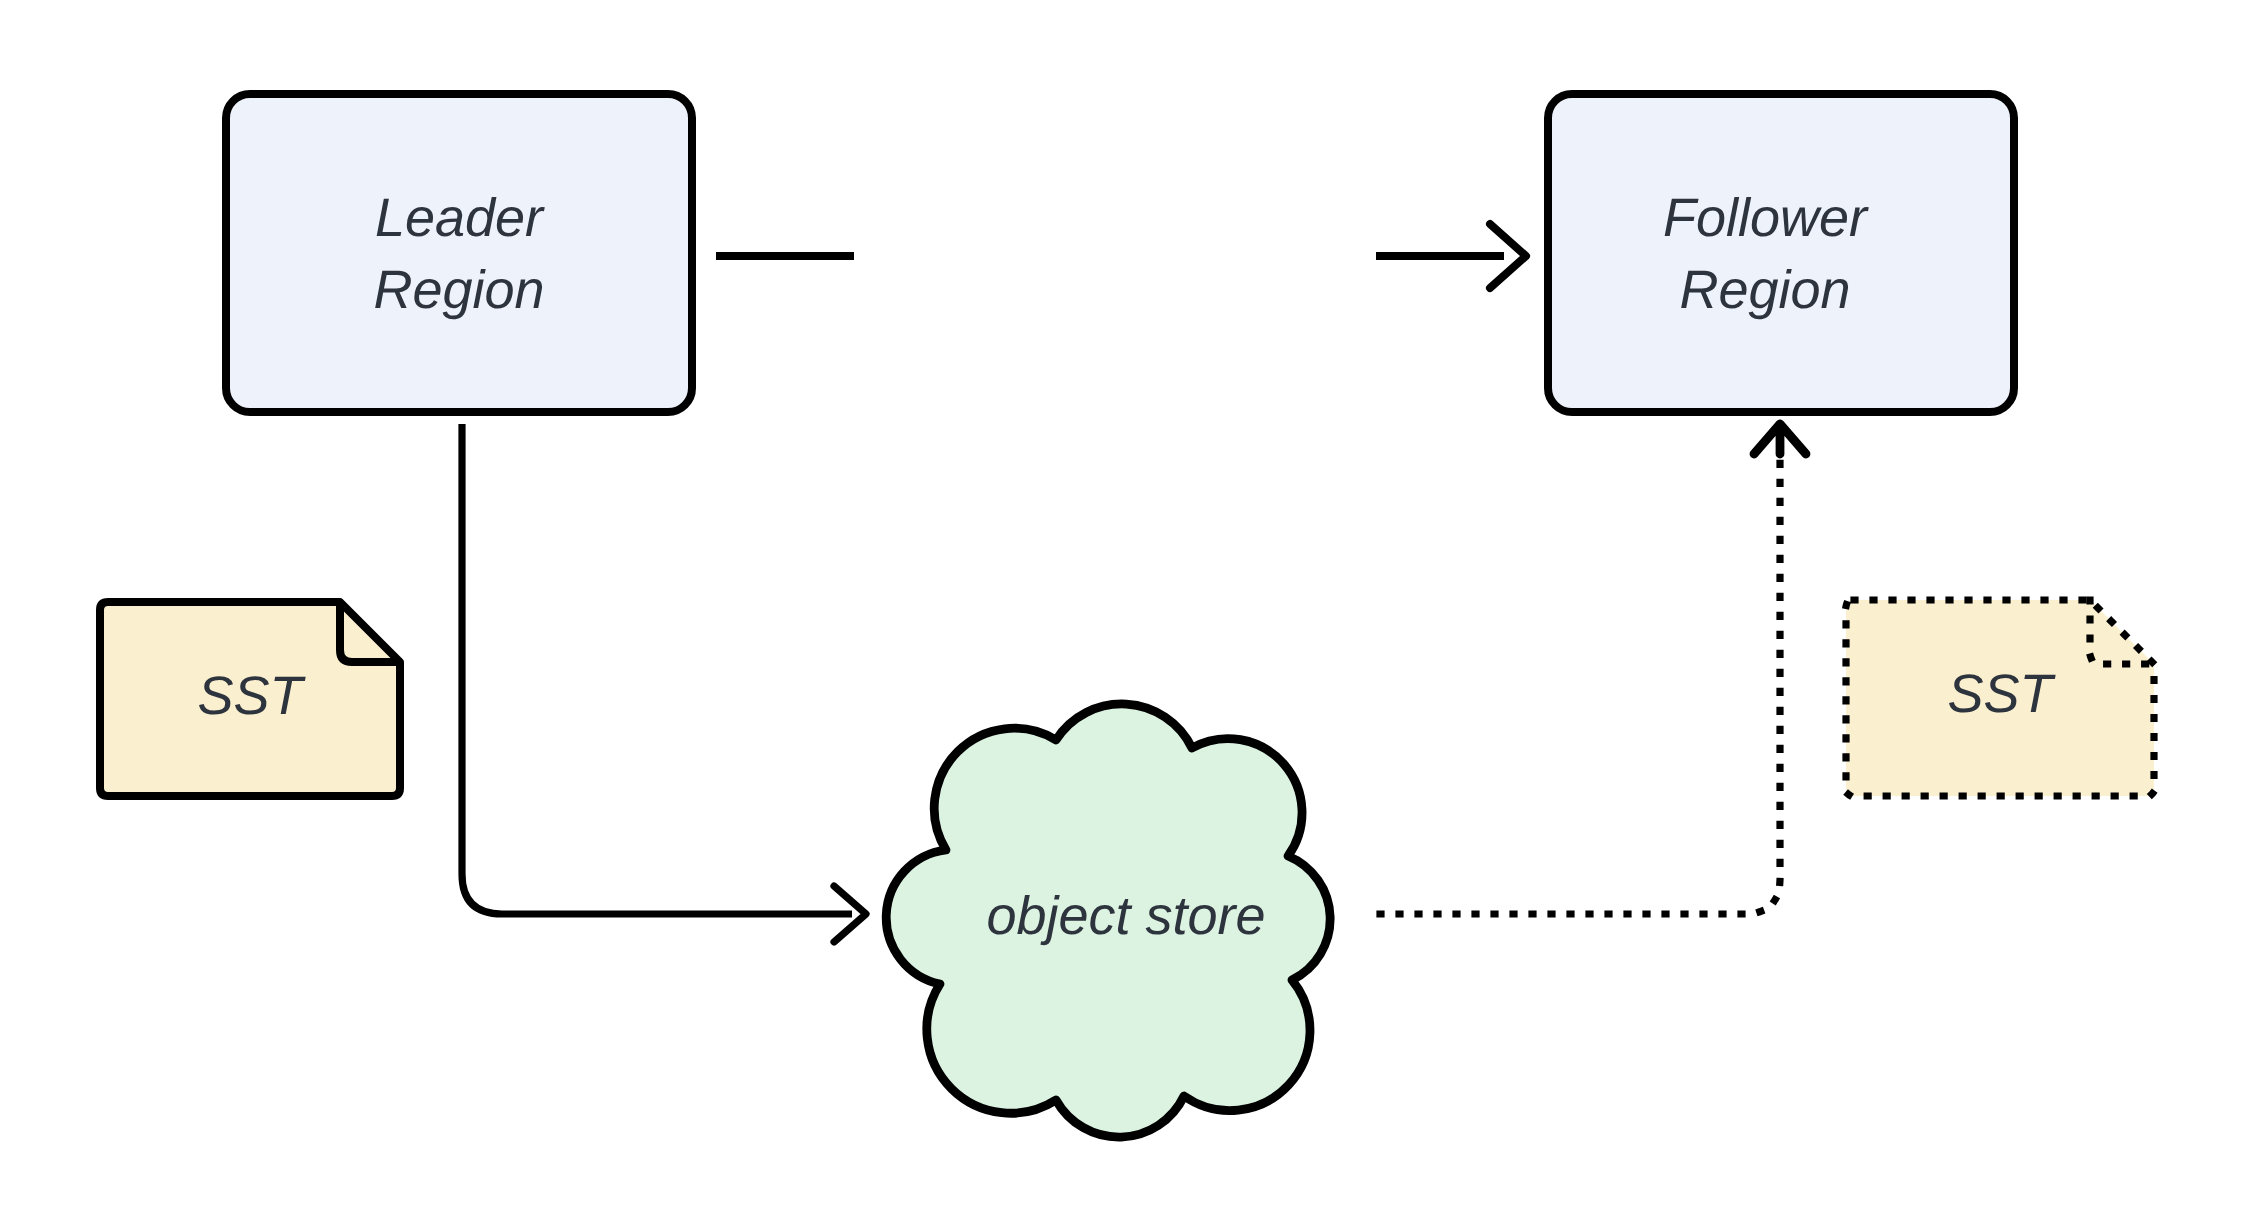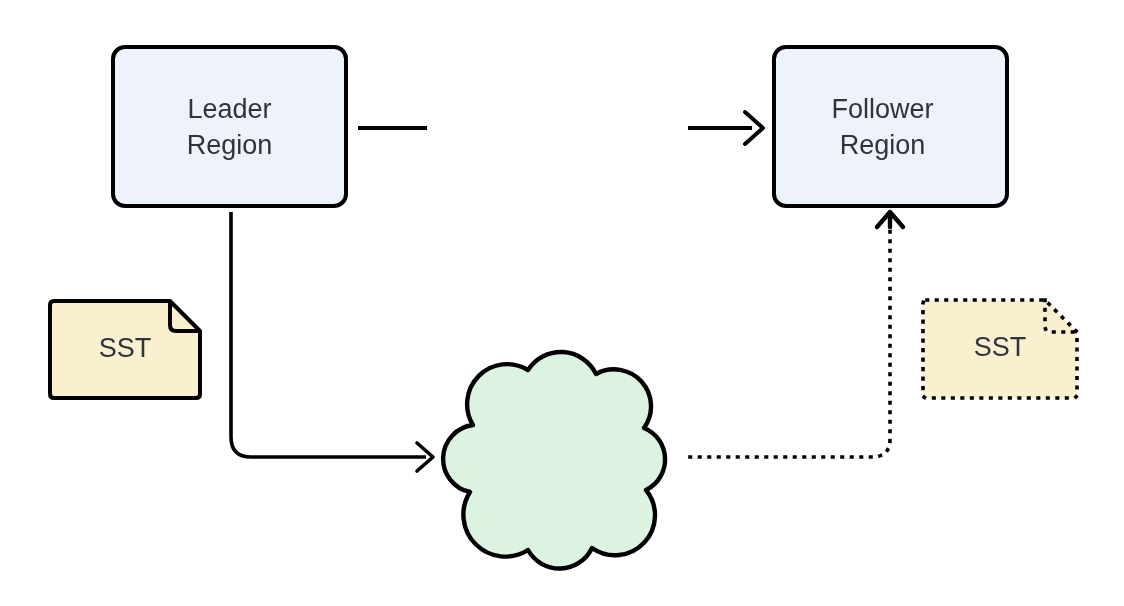--- a/index.html
+++ b/index.html
@@ -7,20 +7,21 @@
     padding: 0;
     background: #ffffff;
   }
   .canvas {
     position: relative;
     width: 1124px;
     height: 606px;
     background: #ffffff;
     overflow: hidden;
     font-family: "Liberation Sans", sans-serif;
+    font-style: italic;
   }
   .canvas svg {
     position: absolute;
     left: 0;
     top: 0;
   }
   .label {
     position: absolute;
     display: flex;
     align-items: center;
@@ -102,14 +103,17 @@
 
 
   <div class="label" style="left:50px; top:297px; width:150px; height:101px;">
     <span>SST</span>
   </div>
 
   <div class="label" style="left:923px; top:296px; width:154px; height:102px;">
     <span>SST</span>
   </div>
 
+  <div class="label" style="left:440px; top:356px; width:246px; height:204px;">
+    <span>object store</span>
+  </div>
 
 </div>
 
 </body></html>

